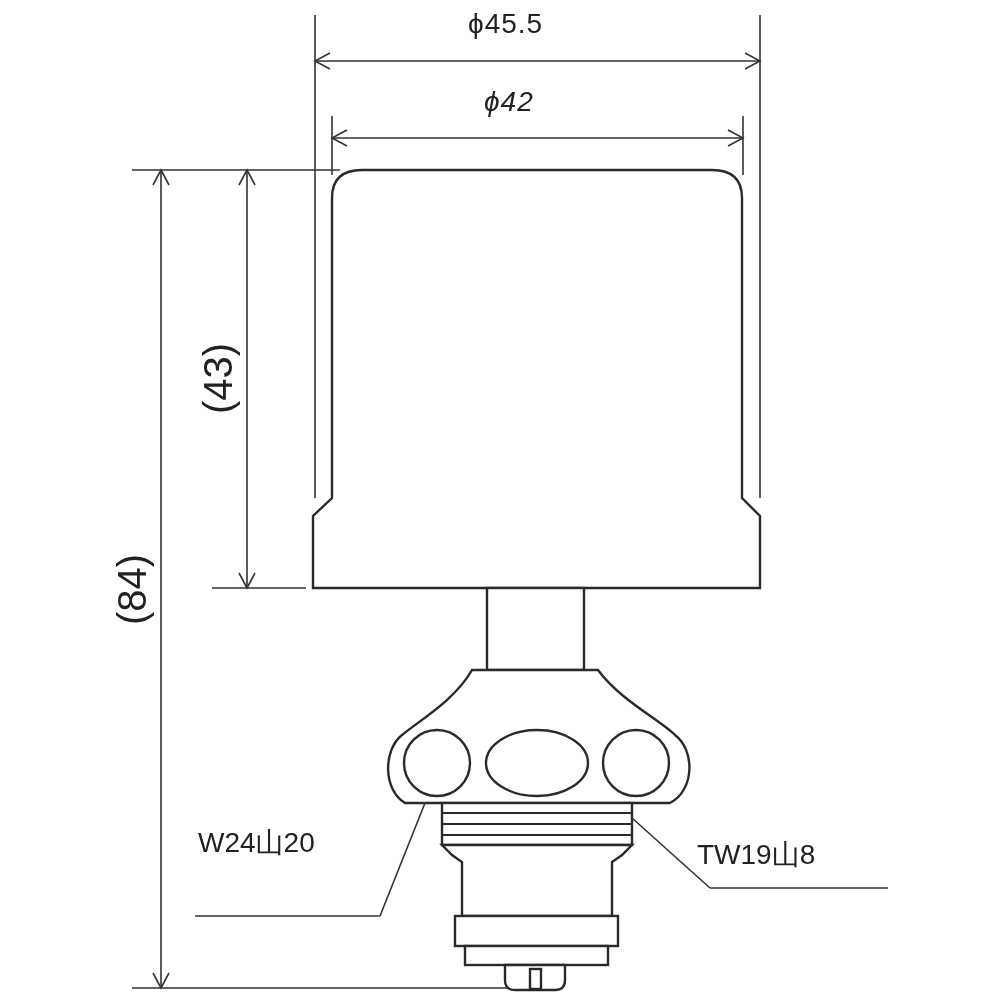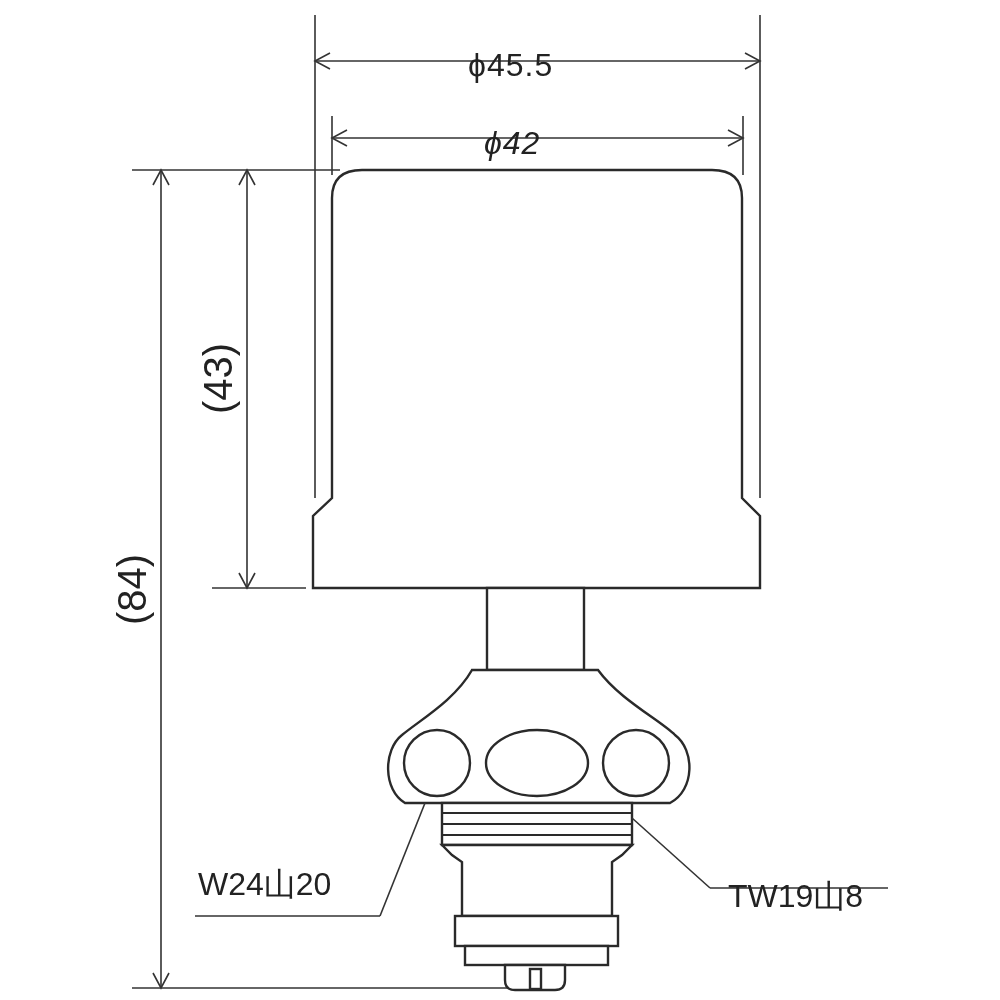--- a/index.html
+++ b/index.html
@@ -2,21 +2,21 @@
 <html><head>
   <meta charset="utf-8">
   <style>
     html, body { margin: 0; padding: 0; background: #ffffff; }
     body { width: 1000px; height: 1000px; overflow: hidden; position: relative; }
     #drawing { position: absolute; left: 0; top: 0; width: 1000px; height: 1000px; }
     .ln { stroke: #2a2a2a; stroke-width: 2.2; fill: none; }
     .thin { stroke: #333; stroke-width: 1.6; fill: none; }
     .part { stroke: #2a2a2a; stroke-width: 2.4; fill: #ffffff; }
     .txt { position: absolute; font-family: "Liberation Sans", "DejaVu Sans", sans-serif; color: #222; white-space: nowrap; }
-    .dim-h { font-size: 32px; margin-top: 39px; }
+    .dim-h { font-size: 28px; }
     .dim-v { font-size: 40px; transform-origin: center center; }
   </style>
 </head>
 <body>
 
 <svg id="drawing" viewBox="0 0 1000 1000" xmlns="http://www.w3.org/2000/svg">
 
   <g>
     <line class="thin" x1="315" y1="15" x2="315" y2="498"></line>
     <line class="thin" x1="760" y1="15" x2="760" y2="498"></line>
@@ -95,13 +95,13 @@
 <div class="txt dim-h" style="left:468px; top:8px; letter-spacing:1px;">ϕ45.5</div>
 
 <div class="txt dim-h" style="left:484px; top:86px; letter-spacing:1px;font-style:italic;">ϕ42</div>
 
 <div class="txt dim-v" style="left:168px; top:356px; width:100px; text-align:center; transform: rotate(-90deg);">(43)</div>
 
 <div class="txt dim-v" style="left:82px; top:567px; width:100px; text-align:center; transform: rotate(-90deg);">(84)</div>
 
 <div class="txt dim-h" style="left:198px; top:824px;">W24山20</div>
 
-<div class="txt dim-h" style="left:728px; top:836px;">TW19山8</div>
+<div class="txt dim-h" style="left:697px; top:836px;">TW19山8</div>
 
 </body></html>

